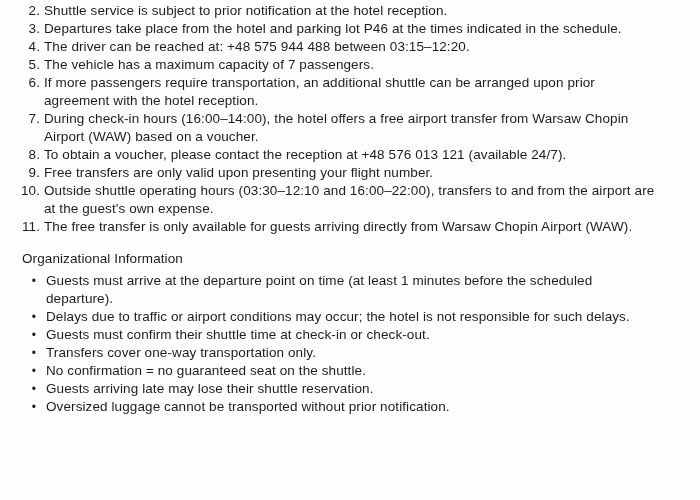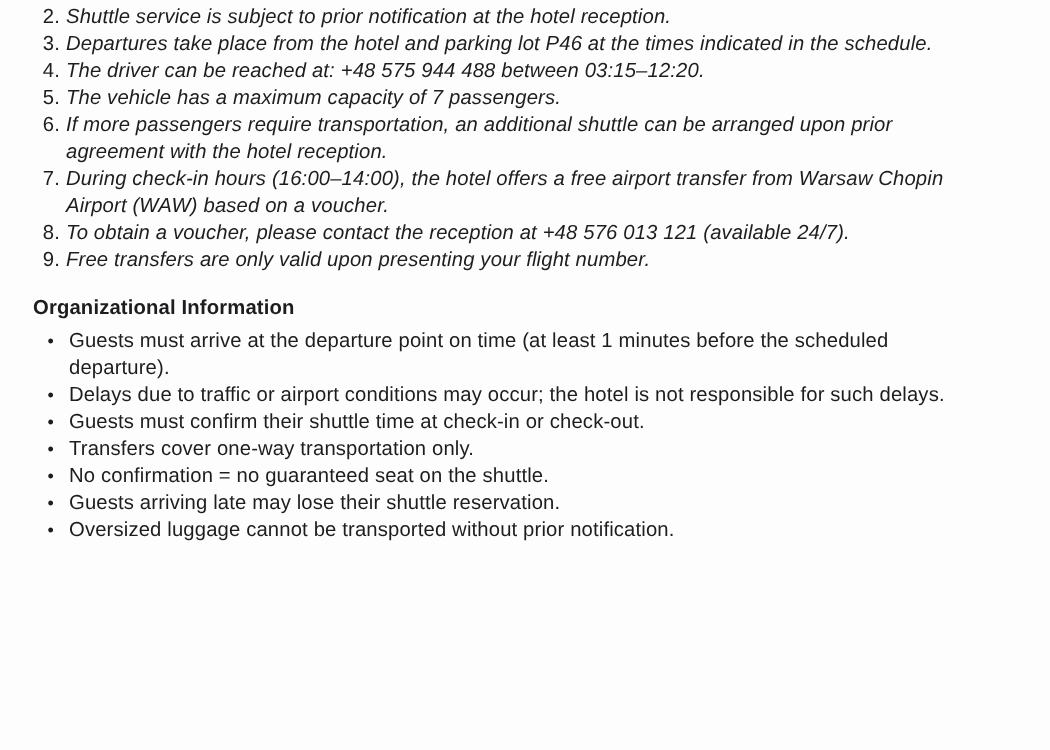--- a/index.html
+++ b/index.html
@@ -26,24 +26,23 @@
     align-items: flex-start;
   }
   .num-col {
     flex: 0 0 40px;
     text-align: right;
     white-space: nowrap;
   }
   .num-text {
     flex: 1;
     padding-left: 4px;
-    font-style: italic;
   }
   .section-heading {
-    font-weight: bold;
+    font-weight: normal;
     margin: 14px 0 0 22px;
   }
   .bullet-list {
     margin-top: 4px;
   }
   .bullet-row {
     display: flex;
     align-items: flex-start;
   }
   .bullet-marker {
@@ -87,20 +86,28 @@
       <span class="num-text">During check-in hours (16:00–14:00), the hotel offers a free airport transfer from Warsaw Chopin Airport (WAW) based on a voucher.</span>
     </div>
     <div class="num-row">
       <span class="num-col">8.</span>
       <span class="num-text">To obtain a voucher, please contact the reception at +48 576 013 121 (available 24/7).</span>
     </div>
     <div class="num-row">
       <span class="num-col">9.</span>
       <span class="num-text">Free transfers are only valid upon presenting your flight number.</span>
     </div>
+    <div class="num-row">
+      <span class="num-col">10.</span>
+      <span class="num-text">Outside shuttle operating hours (03:30–12:10 and 16:00–22:00), transfers to and from the airport are at the guest's own expense.</span>
+    </div>
+    <div class="num-row">
+      <span class="num-col">11.</span>
+      <span class="num-text">The free transfer is only available for guests arriving directly from Warsaw Chopin Airport (WAW).</span>
+    </div>
   </div>
 
   <div class="section-heading">Organizational Information</div>
 
   <div class="bullet-list">
     <div class="bullet-row">
       <span class="bullet-marker">•</span>
       <span class="bullet-text">Guests must arrive at the departure point on time (at least 1 minutes before the scheduled departure).</span>
     </div>
     <div class="bullet-row">

